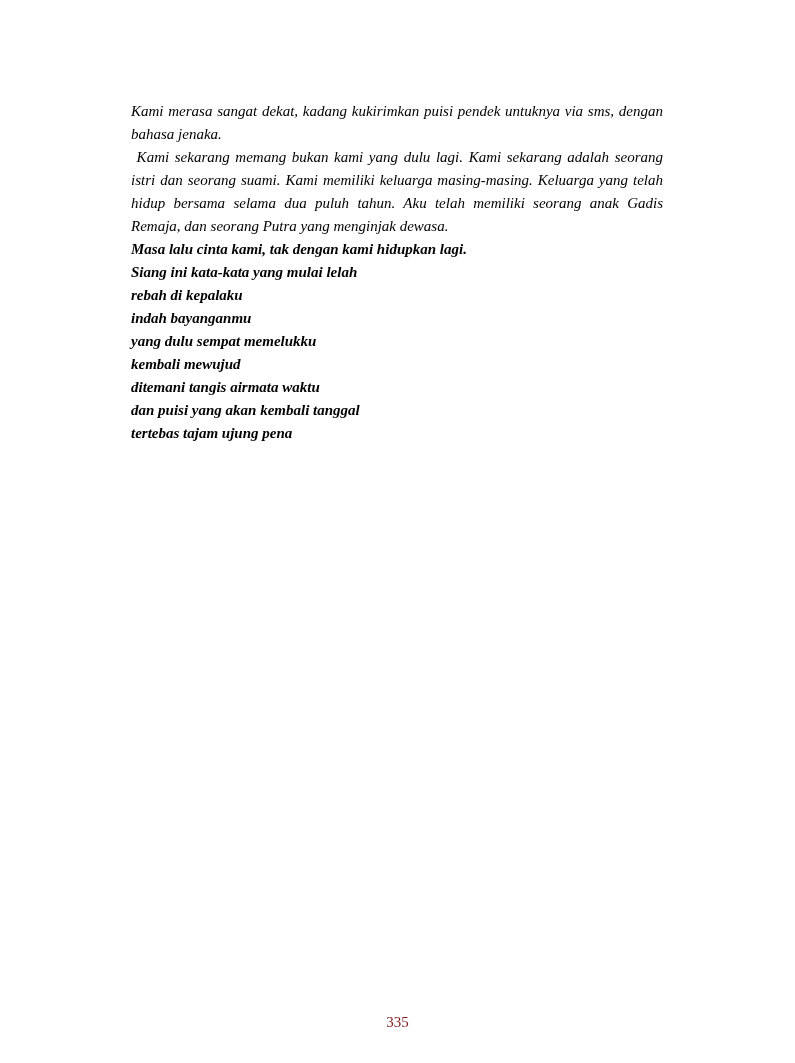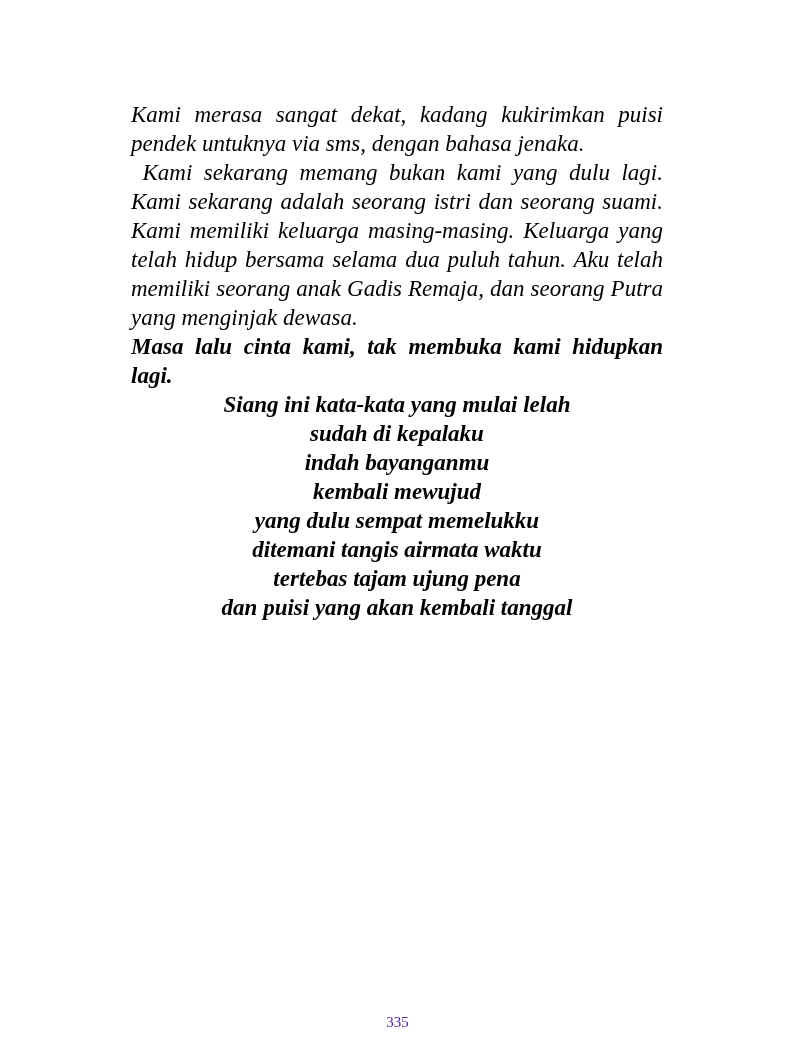--- a/index.html
+++ b/index.html
@@ -14,58 +14,58 @@
     background: #ffffff;
     color: #000000;
     font-family: "Liberation Serif", serif;
     overflow: hidden;
   }
   .text-block {
     position: absolute;
     left: 131px;
     top: 100px;
     width: 532px;
-    font-size: 23px;
-    line-height: 29px;
+    font-size: 15px;
+    line-height: 23px;
     font-style: italic;
   }
   .text-block p {
     margin: 0;
     padding: 0;
     text-align: justify;
   }
   .text-block p.align-left {
-    text-align: center;
+    text-align: left;
   }
   .run-bold {
     font-weight: bold;
   }
   .page-number {
     position: absolute;
     left: 0;
     right: 0;
     top: 1014px;
     text-align: center;
     font-size: 15px;
     font-style: normal;
     font-family: "Liberation Serif", serif;
-    color: #4c1d95;
+    color: #7f1d1d;
   }
 </style>
 </head>
 <body>
 
 <div class="page">
   <div class="text-block">
       <p><span>Kami merasa sangat dekat, kadang kukirimkan puisi pendek untuknya via sms, dengan bahasa jenaka.</span></p>
       <p><span>&nbsp;Kami sekarang memang bukan kami yang dulu lagi.  Kami sekarang adalah seorang istri dan seorang suami.  Kami memiliki keluarga masing-masing.  Keluarga yang telah hidup bersama selama dua puluh tahun.  Aku telah memiliki seorang anak Gadis Remaja, dan seorang Putra yang menginjak dewasa.</span></p>
-      <p><span class="run-bold">Masa lalu cinta kami, tak membuka kami hidupkan lagi.</span></p>
+      <p><span class="run-bold">Masa lalu cinta kami, tak dengan kami hidupkan lagi.</span></p>
       <p class="align-left"><span class="run-bold">Siang ini kata-kata yang mulai lelah</span></p>
-      <p class="align-left"><span class="run-bold">sudah di kepalaku</span></p>
+      <p class="align-left"><span class="run-bold">rebah di kepalaku</span></p>
       <p class="align-left"><span class="run-bold">indah bayanganmu</span></p>
+      <p class="align-left"><span class="run-bold">yang dulu sempat memelukku</span></p>
       <p class="align-left"><span class="run-bold">kembali mewujud</span></p>
-      <p class="align-left"><span class="run-bold">yang dulu sempat memelukku</span></p>
       <p class="align-left"><span class="run-bold">ditemani tangis airmata waktu</span></p>
+      <p class="align-left"><span class="run-bold">dan puisi yang akan kembali tanggal</span></p>
       <p class="align-left"><span class="run-bold">tertebas tajam ujung pena</span></p>
-      <p class="align-left"><span class="run-bold">dan puisi yang akan kembali tanggal</span></p>
     </div>
   <div class="page-number">335</div>
 </div>
 
 </body></html>

